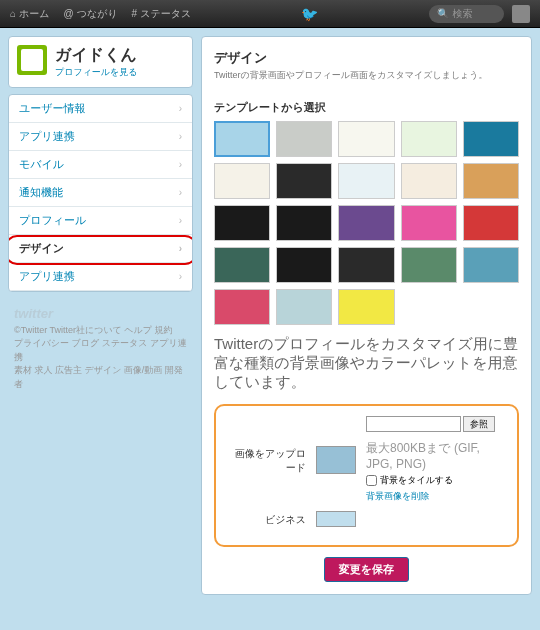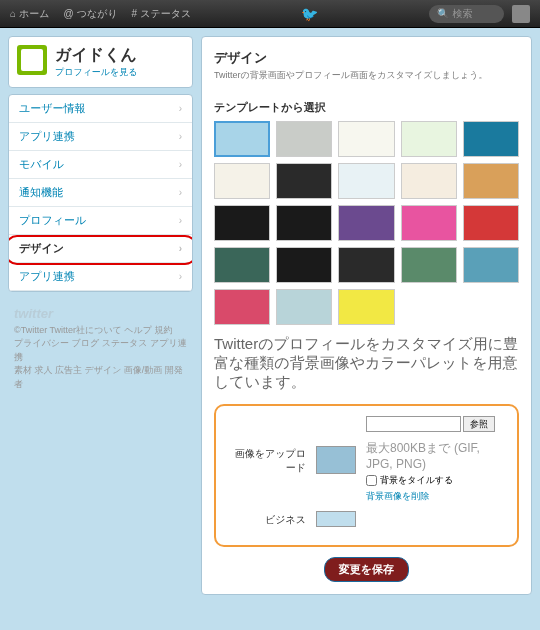--- a/index.html
+++ b/index.html
@@ -42,21 +42,21 @@
 .swatch.sm{width:40px;height:16px}
 .upload-area{flex:1}
 .file-input{display:flex;gap:2px;margin-bottom:8px}
 .file-text{border:1px solid #999;height:16px;width:95px;font-size:9px;padding:0 2px}
 .file-btn{border:1px solid #999;background:#eee;height:16px;font-size:9px;padding:0 6px;cursor:pointer}
 .hint{font-size:12px;color:#999}
 .chk{display:flex;align-items:center;gap:3px;margin-top:3px;font-size:9px}
 .chk input{width:11px;height:11px}
 .del-link{color:#0084b4;font-size:9px;cursor:pointer;margin-top:3px;display:inline-block}
 .color-text{border:1px solid #999;height:16px;width:95px;font-size:10px;padding:0 4px}
-.save-btn{background:#7f1d1d;color:#fff;border:1px solid #1a6a9e;padding:4px 14px;border-radius:11px;font-size:11px;font-weight:bold;cursor:pointer;display:block;margin:10px auto 0}
+.save-btn{background:#be185d;color:#fff;border:1px solid #1a6a9e;padding:4px 14px;border-radius:3px;font-size:11px;font-weight:bold;cursor:pointer;display:block;margin:10px auto 0}
 </style>
 </head>
 <body>
 
 <div class="topbar">
   <div class="nav">
     <span>⌂ <span>ホーム</span></span>
     <span>@ <span>つながり</span></span>
     <span># <span>ステータス</span></span>
   </div>

